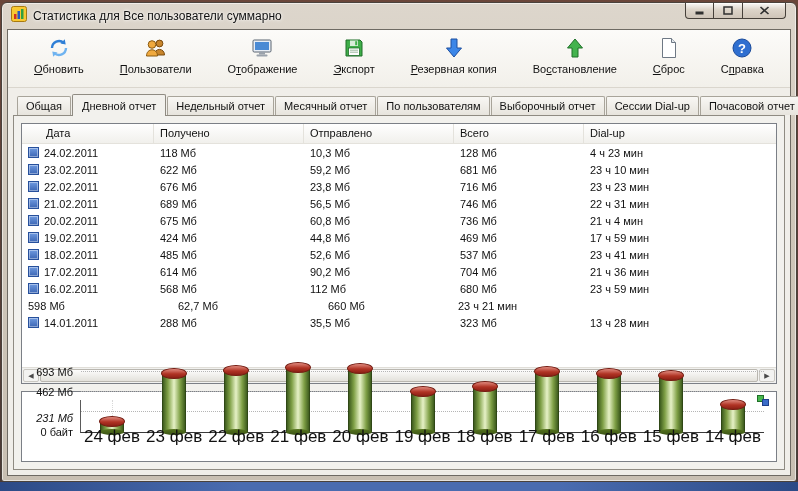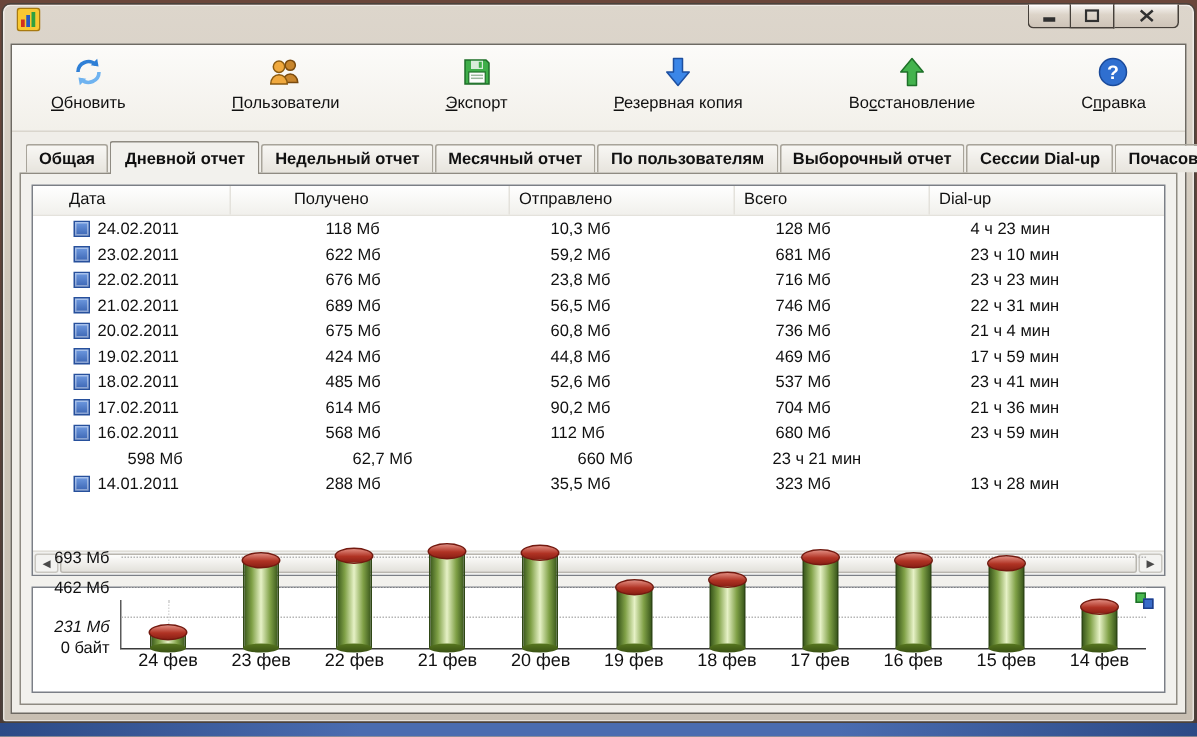--- a/index.html
+++ b/index.html
@@ -45,21 +45,21 @@
   .toolbar {
     flex: none; height: 58px; display: flex; justify-content: space-between;
     padding: 5px 20px 2px;
     background: linear-gradient(#fcfbf9, #f2f0ea);
     border-bottom: 1px solid #dad6cd;
   }
   .tb-item { display: flex; flex-direction: column; align-items: center; gap: 3px;
     font-size: 11px; color: #111; padding: 1px 6px; cursor: default; }
   .tb-ico svg { display: block; }
   .akey { text-decoration: underline; }
-  .tabstrip { flex: none; display: flex; align-items: flex-end; padding: 6px 9px 0; position: relative; z-index: 2; font-weight: bold; }
+  .tabstrip { flex: none; display: flex; align-items: flex-end; padding: 6px 9px 0; position: relative; z-index: 2; }
   .tab {
     font-size: 11px; padding: 3px 8px; margin-right: 1px; color: #111; white-space: nowrap;
     border: 1px solid #a8a49a; border-bottom: none; border-radius: 2px 2px 0 0;
     background: linear-gradient(#f8f7f4, #e7e4dd);
   }
   .tab.active {
     background: #f2f1ed; border-color: #8f8b82; margin-bottom: -1px; z-index: 3;
     padding: 5px 9px 4px; position: relative;
   }
   .tabpanel {
@@ -67,25 +67,25 @@
     border: 1px solid #8f8b82; background: #f2f1ed;
     display: flex; flex-direction: column; gap: 7px;
   }
   
   .tablebox { flex: none; height: 261px; border: 1px solid #7b7f86; background: #fff;
     display: flex; flex-direction: column; }
   .thead { flex: none; display: flex; height: 20px;
     background: linear-gradient(#ffffff, #f1f0ec); border-bottom: 1px solid #e4e2dc; }
   .th { font-size: 11px; line-height: 19px; padding-left: 6px; color: #111;
     border-right: 1px solid #e4e2dc; white-space: nowrap; }
-  .c1 { width: 132px; } .c2 { width: 150px; margin-left: 36px; } .c3 { width: 150px; } .c4 { width: 130px; }
+  .c1 { width: 132px; } .c2 { width: 150px; } .c3 { width: 150px; } .c4 { width: 130px; }
   .c5 { flex: 1; border-right: none; }
   .th.c1 { padding-left: 24px; }
   .tbody { flex: 1; overflow: hidden; background: #fff; }
-  .trow { display: flex; height: 17px; align-items: center; font-size: 11px; color: #111; padding-left: 21px; }
+  .trow { display: flex; height: 17px; align-items: center; font-size: 11px; color: #111; }
   .cell { padding-left: 6px; white-space: nowrap; overflow: hidden; }
   .trow .c1 { display: flex; align-items: center; gap: 5px; }
   .rowico { width: 11px; height: 11px; flex: none;
     background: linear-gradient(#6f9ae0, #3c66b4); border: 1px solid #27509c;
     box-shadow: inset 0 0 0 1px rgba(255,255,255,.4); }
   .hscroll { flex: none; height: 16px; border-top: 1px solid #e0ded8; background: #f1f1ef;
     display: flex; align-items: stretch; padding: 1px; }
   .sarrow { width: 16px; display: flex; align-items: center; justify-content: center;
     font-size: 7px; color: #4a4a4a; background: #f3f3f1;
     border: 1px solid #c9c7c1; border-radius: 2px; }
@@ -104,40 +104,41 @@
   .vline { position: absolute; top: 0; bottom: 0; left: 50%; width: 0; border-left: 1px dotted #d8d8d8; }
   .bar { position: absolute; bottom: 0; left: 50%; transform: translateX(-50%); width: 24px;
     background: linear-gradient(90deg, #3e5c1e 0%, #7fa046 22%, #e6f1c6 50%, #7fa046 78%, #3e5c1e 100%);
     border-left: 1px solid #2f4716; border-right: 1px solid #2f4716; }
   .bar::after { content: ""; position: absolute; left: -1px; right: -1px; bottom: -3px; height: 6px;
     border-radius: 50%; background: linear-gradient(#57761f, #3a5214); z-index: -1; }
   .bar::before { content: ""; position: absolute; left: -2px; right: -2px; top: -5px; height: 9px;
     border-radius: 50%; background: linear-gradient(#e08a7e, #b03324 55%, #8c2015);
     border: 1px solid #731a10; }
   .xlabel { position: absolute; bottom: -15px; left: -8px; right: -8px; text-align: center;
-    font-size: 12px; color: #111; white-space: nowrap; }
+    font-size: 17px; color: #111; white-space: nowrap; }
   .legend { position: absolute; top: 3px; right: 5px; width: 14px; height: 13px; }
   .legend .g { position: absolute; left: 0; top: 0; width: 7px; height: 7px;
     background: #49b84f; border: 1px solid #1f6f28; }
   .legend .b { position: absolute; left: 5px; top: 4px; width: 7px; height: 7px;
     background: #3a6cc8; border: 1px solid #1f3f8a; }
 </style>
 </head>
 <body>
 
 <div class="window">
   <div class="titlebar">
     <span>
       <svg width="16" height="16" viewBox="0 0 16 16">
         <rect x=".5" y=".5" width="15" height="15" rx="2" fill="#f8c832" stroke="#a87a10"></rect>
         <rect x="3" y="8" width="2.5" height="5" fill="#d03020"></rect>
         <rect x="6.5" y="5" width="2.5" height="8" fill="#2858c0"></rect>
         <rect x="10" y="3" width="2.5" height="10" fill="#30a040"></rect>
       </svg>
     </span>
+    <span class="title">Статистика для Все пользователи суммарно</span>
   </div>
   <div class="winbtns">
     <div class="wbtn min">
       <svg width="10" height="9" viewBox="0 0 10 9">
           <rect x=".5" y="5.5" width="8" height="3" fill="#303030"></rect>
         </svg>
     </div>
     <div class="wbtn">
       <svg width="10" height="9" viewBox="0 0 10 9">
           <rect x="1" y="1" width="8" height="7" fill="none" stroke="#303030" stroke-width="1.5"></rect>
@@ -171,20 +172,31 @@
             <path d="M10.5 19c0-3.4 2.3-5.6 5-5.6s5 2.2 5 5.6z" fill="#c8852c" stroke="#7a4a0e"></path>
             <circle cx="8" cy="8.5" r="3.8" fill="#f0a93e" stroke="#8a5a10"></circle>
             <path d="M2.5 20c0-3.8 2.5-6.2 5.5-6.2s5.5 2.4 5.5 6.2z" fill="#f0a93e" stroke="#8a5a10"></path>
           </svg>
         </span>
         <span class="tb-label"><span></span><span class="akey">П</span><span>ользователи</span></span>
       </div>
       <div class="tb-item">
         <span class="tb-ico">
           <svg width="24" height="24" viewBox="0 0 24 24">
+            <rect x="3" y="4" width="18" height="12" rx="1.2" fill="#e8eef6" stroke="#5a6470"></rect>
+            <rect x="5" y="6" width="14" height="8" fill="#4a8ad4"></rect>
+            <rect x="9" y="16" width="6" height="2.5" fill="#9aa2ac"></rect>
+            <rect x="6.5" y="18.5" width="11" height="2" rx=".8" fill="#9aa2ac"></rect>
+          </svg>
+        </span>
+        <span class="tb-label"><span>О</span><span class="akey">т</span><span>ображение</span></span>
+      </div>
+      <div class="tb-item">
+        <span class="tb-ico">
+          <svg width="24" height="24" viewBox="0 0 24 24">
             <path d="M4 4h14l2 2v14H4z" fill="#3fae49" stroke="#1e6f28"></path>
             <rect x="8" y="4.5" width="8" height="5.5" fill="#d8ecd9"></rect>
             <rect x="13.2" y="5.2" width="2" height="4" fill="#3fae49"></rect>
             <rect x="6.5" y="12" width="11" height="7.5" fill="#fdfdfd" stroke="#1e6f28" stroke-width=".8"></rect>
             <line x1="8" y1="14.2" x2="16" y2="14.2" stroke="#9ab89d"></line>
             <line x1="8" y1="16.2" x2="16" y2="16.2" stroke="#9ab89d"></line>
           </svg>
         </span>
         <span class="tb-label"><span></span><span class="akey">Э</span><span>кспорт</span></span>
       </div>
@@ -196,20 +208,29 @@
         </span>
         <span class="tb-label"><span></span><span class="akey">Р</span><span>езервная копия</span></span>
       </div>
       <div class="tb-item">
         <span class="tb-ico">
           <svg width="24" height="24" viewBox="0 0 24 24">
             <path d="M9 21h6v-9h4.5L12 3 4.5 12H9z" fill="#43b34d" stroke="#1e7028" stroke-linejoin="round"></path>
           </svg>
         </span>
         <span class="tb-label"><span>Во</span><span class="akey">с</span><span>становление</span></span>
+      </div>
+      <div class="tb-item">
+        <span class="tb-ico">
+          <svg width="24" height="24" viewBox="0 0 24 24">
+            <path d="M5.5 2.5h9l4 4v15h-13z" fill="#fff" stroke="#6e7884"></path>
+            <path d="M14.5 2.5v4h4" fill="#e4e9ee" stroke="#6e7884"></path>
+          </svg>
+        </span>
+        <span class="tb-label"><span></span><span class="akey">С</span><span>брос</span></span>
       </div>
       <div class="tb-item">
         <span class="tb-ico">
           <svg width="24" height="24" viewBox="0 0 24 24">
             <circle cx="12" cy="12" r="9" fill="#2f6fd0" stroke="#1a4a9a"></circle>
             <text x="12" y="16.5" font-size="13" font-weight="bold" fill="#fff" text-anchor="middle" font-family="Liberation Sans, sans-serif">?</text>
           </svg>
         </span>
         <span class="tb-label"><span>С</span><span class="akey">п</span><span>равка</span></span>
       </div>

